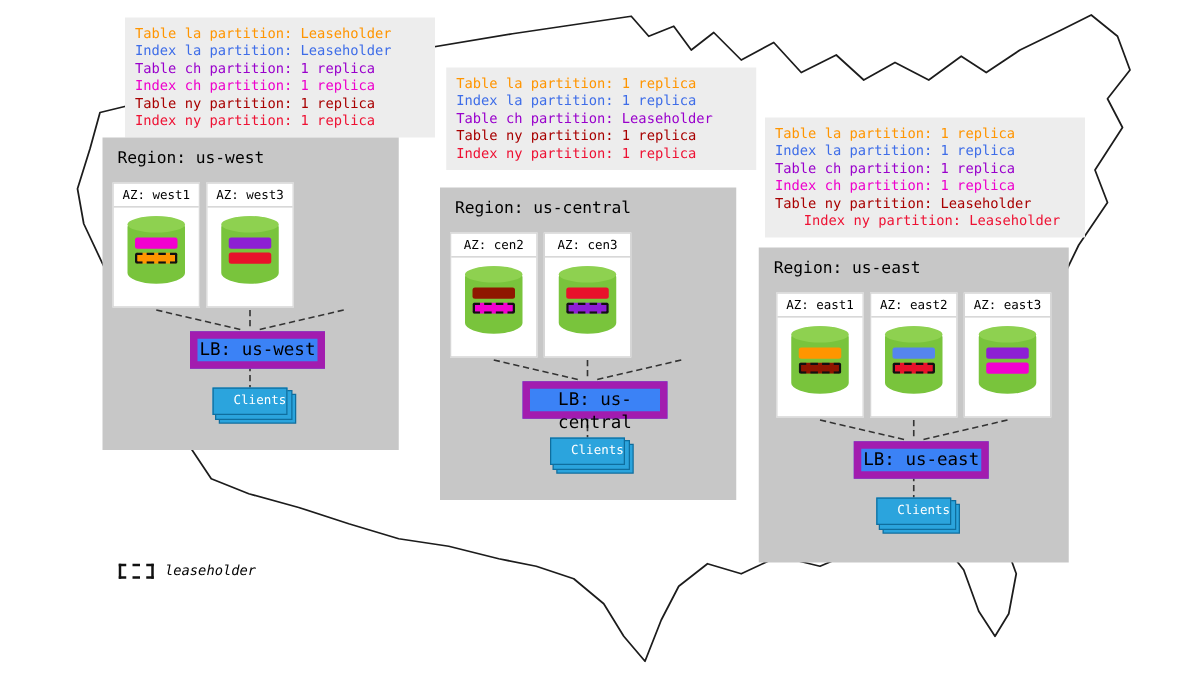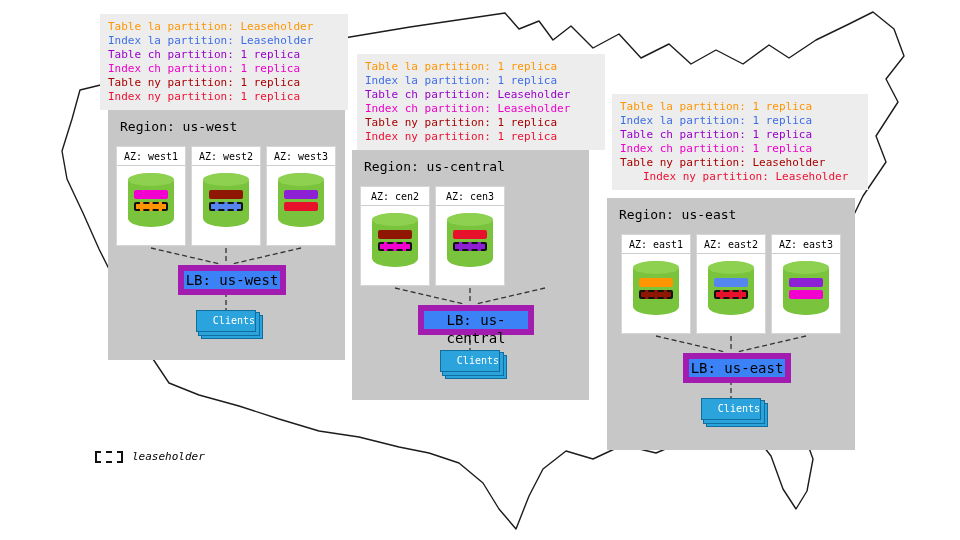--- a/index.html
+++ b/index.html
@@ -58,68 +58,58 @@
 
   <div class="info-block" style="left:100px;top:14px;width:232px">
     <div class="info-line" style="color: rgb(255, 149, 0);">Table la partition: Leaseholder</div>
     <div class="info-line" style="color: rgb(62, 109, 232);">Index la partition: Leaseholder</div>
     <div class="info-line" style="color: rgb(153, 0, 204);">Table ch partition: 1 replica</div>
     <div class="info-line" style="color: rgb(238, 0, 204);">Index ch partition: 1 replica</div>
     <div class="info-line" style="color: rgb(168, 0, 0);">Table ny partition: 1 replica</div>
     <div class="info-line" style="color: rgb(238, 17, 51);">Index ny partition: 1 replica</div>
   </div>
 
-  <div class="region" style="left:108px;top:110px;width:237px;height:250px">
+  <div class="region" style="left:82px;top:110px;width:237px;height:250px">
     <div class="region-title">Region: us-west</div>
     <svg class="connectors" width="237" height="250">
       <g stroke="#333" stroke-width="1.3" stroke-dasharray="5,3">
         <line x1="43" y1="138" x2="112" y2="154"></line>
         <line x1="118" y1="138" x2="118" y2="154"></line>
         <line x1="193" y1="138" x2="124" y2="154"></line>
         <line x1="118" y1="174" x2="118" y2="200"></line>
       </g>
     </svg>
     <div class="az-row" style="left:8px">
       <div class="az">
         <div class="az-title">AZ: west1</div>
         <div class="cyl">
           <div class="bars">
             <div class="bar" style="background: rgb(242, 0, 208);"></div>
             <div class="bar lh" style="background: rgb(255, 149, 0);"></div>
           </div>
         </div>
       </div>
       <div class="az">
-        <div class="az-title">AZ: west2</div>
-        <div class="cyl">
-          <div class="bars">
-            <div class="bar" style="background: rgb(143, 22, 0);"></div>
-            <div class="bar lh" style="background: rgb(85, 133, 238);"></div>
-          </div>
-        </div>
-      </div>
-      <div class="az">
         <div class="az-title">AZ: west3</div>
         <div class="cyl">
           <div class="bars">
             <div class="bar" style="background: rgb(141, 31, 212);"></div>
             <div class="bar" style="background: rgb(232, 17, 43);"></div>
           </div>
         </div>
       </div>
     </div>
     <div class="lb-box" style="left:70px;width:96px">LB: us-west</div>
     <div class="clients" style="left:88px">Clients</div>
   </div>
 
   <div class="info-block" style="left:357px;top:54px;width:232px">
     <div class="info-line" style="color: rgb(255, 149, 0);">Table la partition: 1 replica</div>
     <div class="info-line" style="color: rgb(62, 109, 232);">Index la partition: 1 replica</div>
     <div class="info-line" style="color: rgb(153, 0, 204);">Table ch partition: Leaseholder</div>
-    <div class="info-line" style="color: rgb(238, 0, 204);">Index ch partition: Leaseholder</div>
     <div class="info-line" style="color: rgb(168, 0, 0);">Table ny partition: 1 replica</div>
     <div class="info-line" style="color: rgb(238, 17, 51);">Index ny partition: 1 replica</div>
   </div>
 
   <div class="region" style="left:352px;top:150px;width:237px;height:250px">
     <div class="region-title">Region: us-central</div>
     <svg class="connectors" width="237" height="250">
       <g stroke="#333" stroke-width="1.3" stroke-dasharray="5,3">
         <line x1="43" y1="138" x2="112" y2="154"></line>
         <line x1="118" y1="138" x2="118" y2="154"></line>

